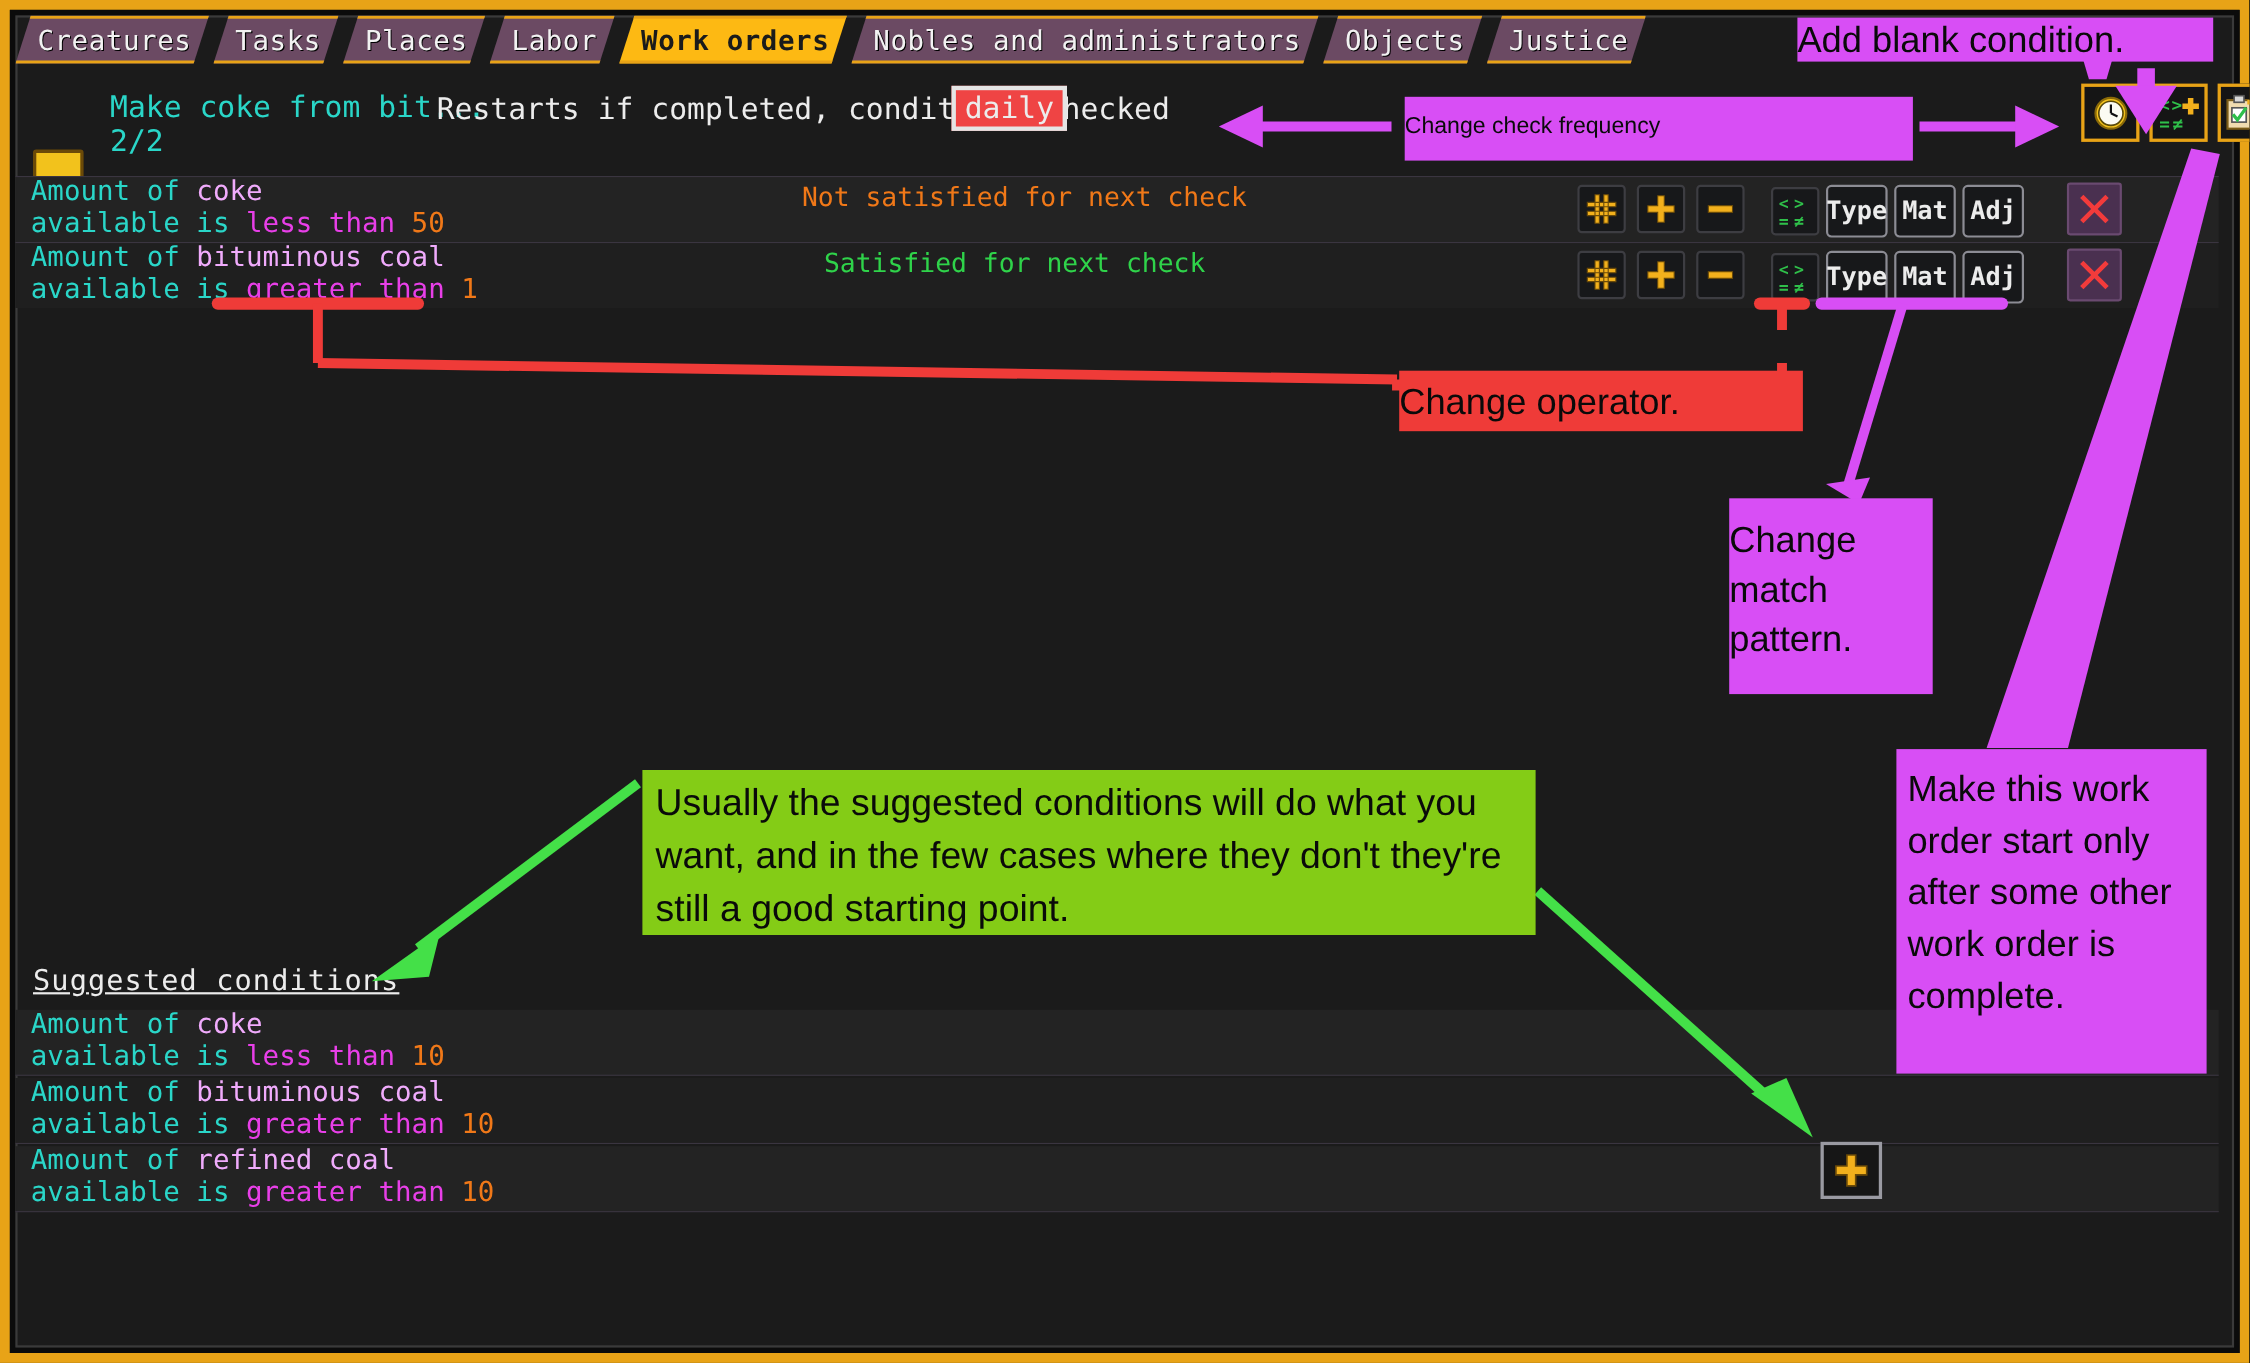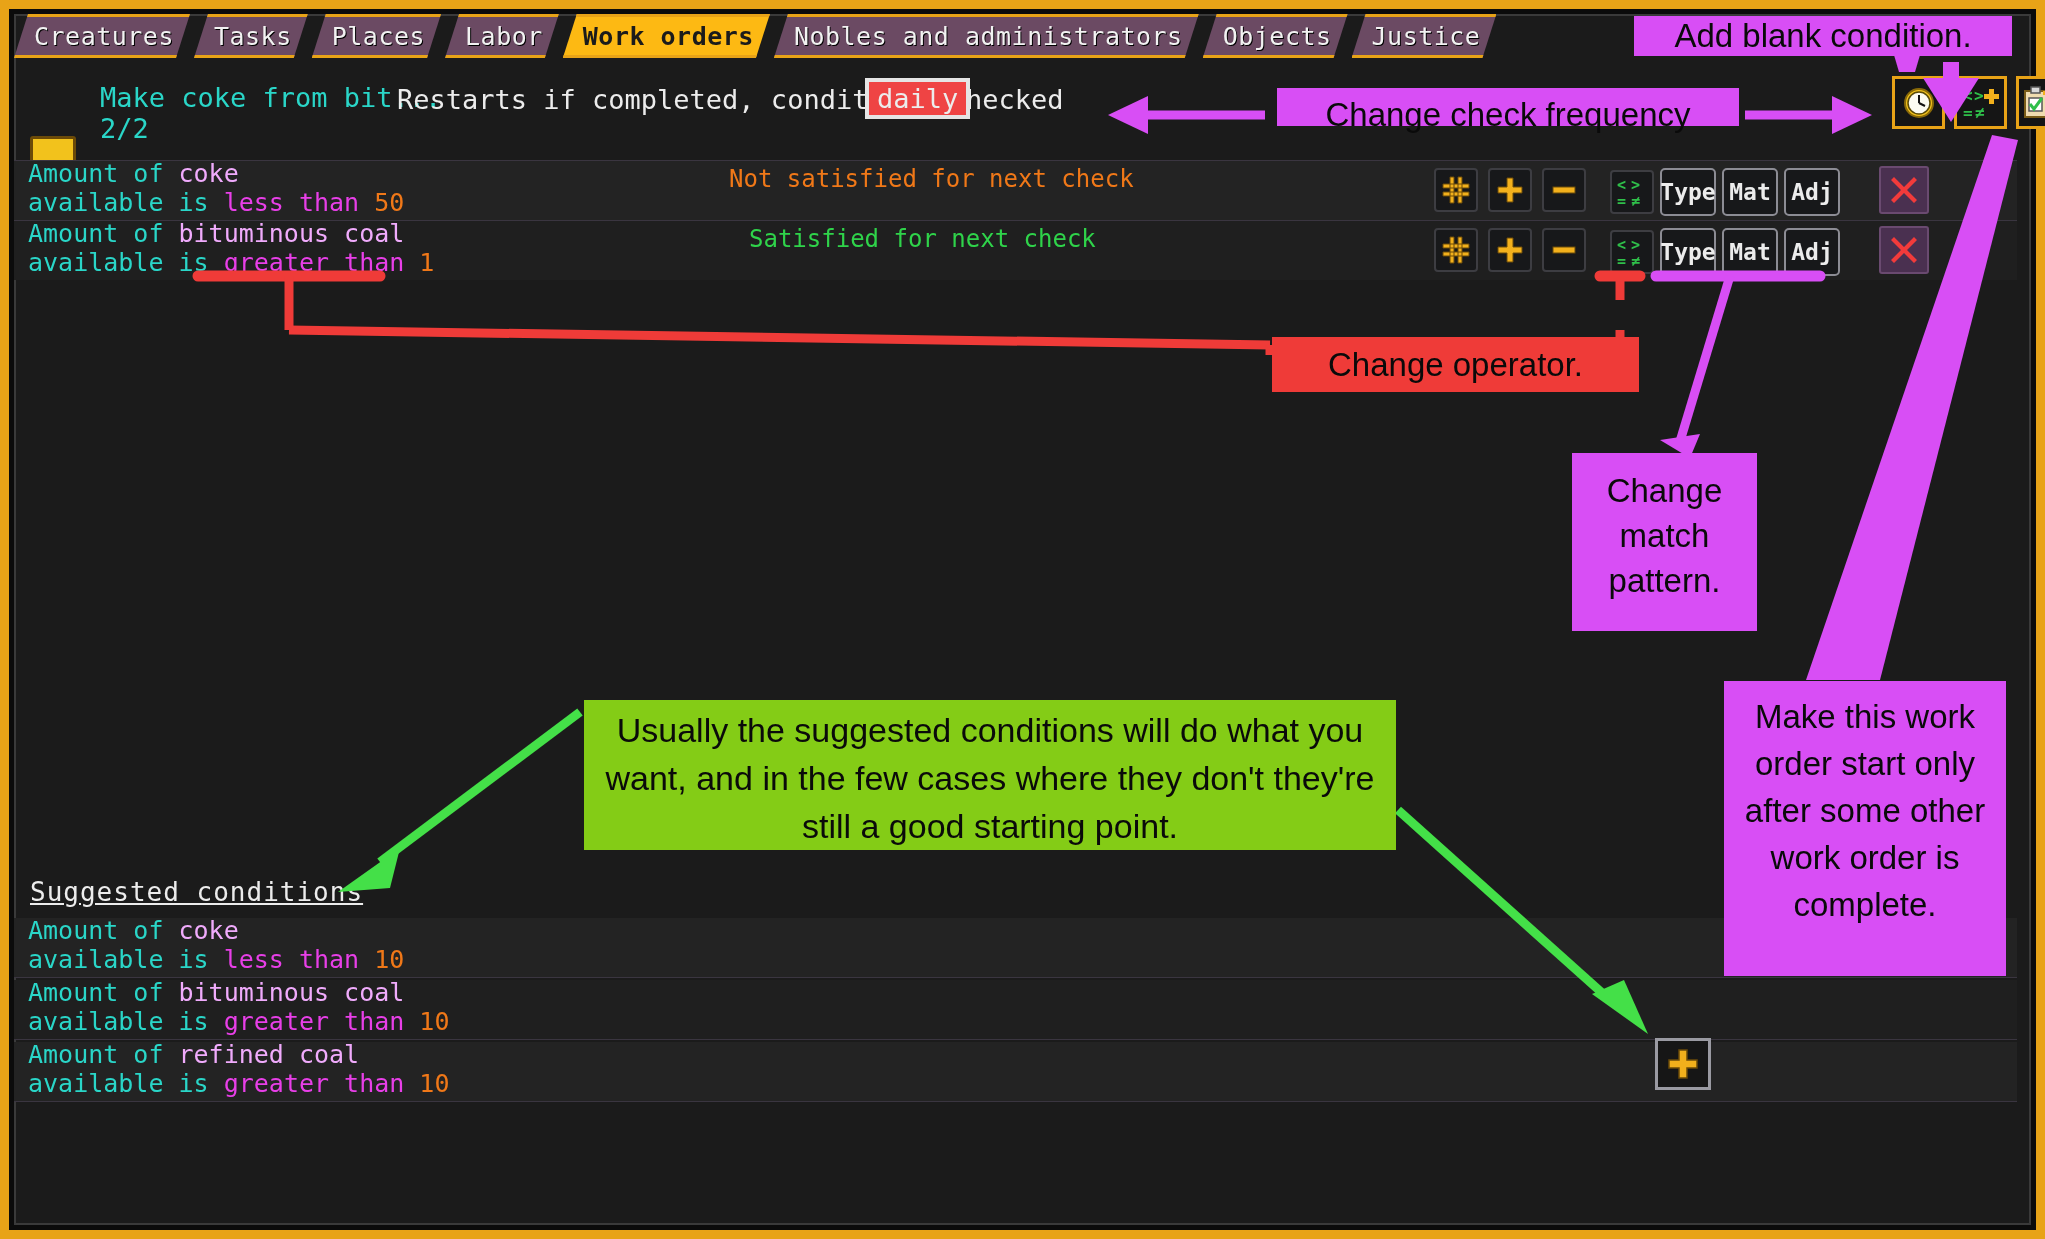--- a/index.html
+++ b/index.html
@@ -68,21 +68,21 @@
     border-bottom:1px solid #3a3540;box-sizing:border-box;}
   .sug-row.alt{background:#1f1f1f;}
   .sug-text{position:absolute;left:14px;top:-2px;font-size:25px;line-height:29px;white-space:pre;}
 
   #add-sug-btn{position:absolute;left:1655px;top:1038px;width:56px;height:52px;
     background:#161616;border:3px solid #9a9aa2;box-sizing:border-box;
     display:flex;align-items:center;justify-content:center;}
 
   
   .callout{position:absolute;box-sizing:border-box;color:#0a0a0a;
-    font-family:"Liberation Sans",sans-serif;text-align:center;}
+    font-family:"Liberation Sans",sans-serif;}
   .c-mag{background:#d84ef5;}
   .c-red{background:#ef3b38;}
   .c-grn{background:#84cc16;}
   svg.ann{position:absolute;left:0;top:0;width:2045px;height:1239px;pointer-events:none;overflow:visible;}
 </style>
 </head>
 <body>
 
 <div id="root">
   <div class="frame-outer"></div>
@@ -290,21 +290,21 @@
       <polygon points="1648,1034 1592,994 1624,980" fill="#44e048"></polygon>
     </g>
     
     <g>
       <polygon points="1894,55 1920,55 1915,72 1899,72" fill="#d84ef5"></polygon>
     </g>
   </svg>
 
   <div class="callout c-mag" style="left:1634px;top:16px;width:378px;height:40px;font-size:33px;line-height:40px;">Add blank condition.</div>
 
-  <div class="callout c-mag" style="left:1277px;top:88px;width:462px;height:38px;font-size:33px;line-height:54px;">Change  check frequency</div>
+  <div class="callout c-mag" style="left:1277px;top:88px;width:462px;height:58px;font-size:21px;line-height:54px;">Change  check frequency</div>
 
   <div class="callout c-red" style="left:1272px;top:337px;width:367px;height:55px;font-size:33px;line-height:55px;">Change operator.</div>
 
   <div class="callout c-mag" style="left:1724px;top:681px;width:282px;height:295px;font-size:33px;line-height:47px;padding:12px 10px;">Make this work order start only after some other work order is complete.</div>
 
   <div class="callout c-mag" style="left:1572px;top:453px;width:185px;height:178px;font-size:33px;line-height:45px;padding-top:15px;white-space:pre-line;">Change
 match
 pattern.</div>
 
   <div class="callout c-grn" style="left:584px;top:700px;width:812px;height:150px;font-size:34px;line-height:48px;padding:6px 12px;">Usually the suggested conditions will do what you want, and in the few cases where they don't they're still a good starting point.</div>

